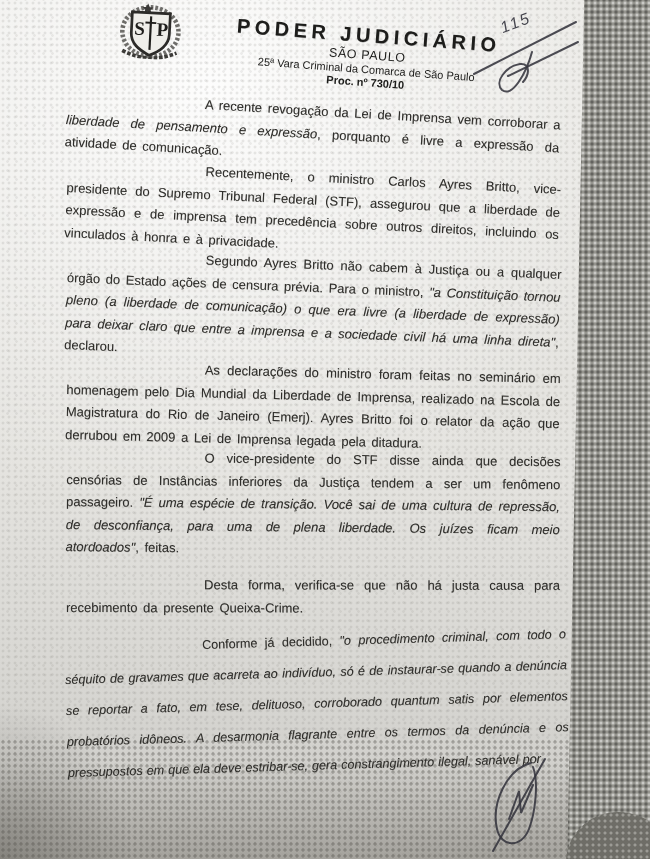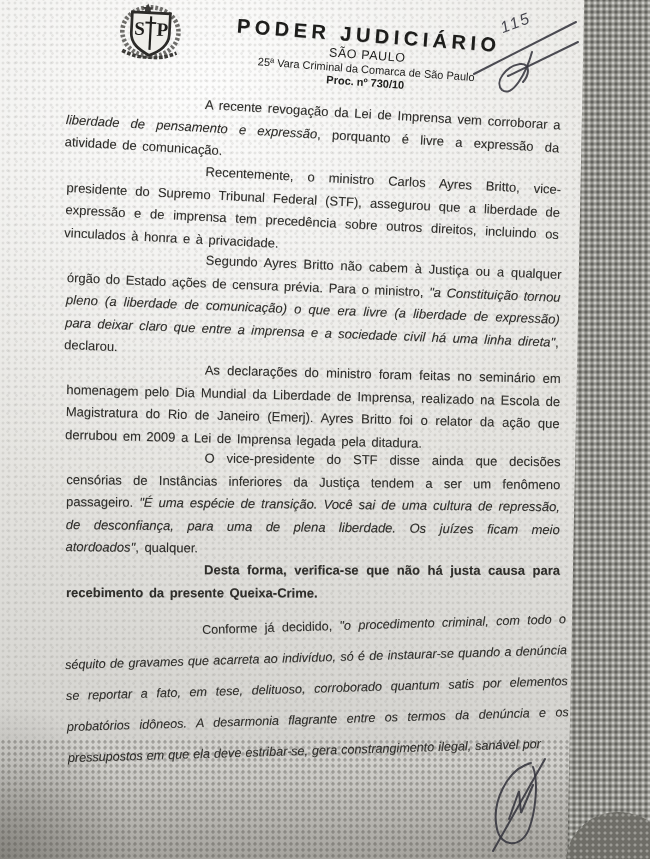--- a/index.html
+++ b/index.html
@@ -73,21 +73,21 @@
   .para{
     margin:0;text-align:justify;text-indent:138px;font-size:13px;
     line-height:22.5px;word-spacing:2px;transform-origin:0 50%;
   }
   .para .it{font-style:italic;}
   .pr0{transform:rotate(3.3deg);}
   .pr1{transform:rotate(2.9deg);}
   .pr2{transform:rotate(2.3deg);}
   .pr3{transform:rotate(1.4deg);}
   .pr4{transform:rotate(0.6deg);}
-  .pr5{transform:rotate(0.1deg);font-weight:bold;}
+  .pr5{transform:rotate(0.1deg);margin-top:15px;}
   .pr6{transform:rotate(-1.7deg);margin-top:15px;line-height:31px;font-size:12.6px;word-spacing:0.5px;width:502px;}
 </style>
 </head>
 <body>
 
 <div class="scan">
 
   <div class="noise"></div>
   <div class="bottom-shade"></div>
   <div class="corner-shade"></div>
@@ -117,21 +117,21 @@
     <path d="M6,72 L108,20"></path>
     <path d="M40,74 L110,40"></path>
     <path d="M64,50 C58,72 44,96 34,88 C26,80 38,64 52,62 C62,61 62,72 55,80"></path>
   </svg>
 
   <div class="body">
     <p class="para pr0"><span>A recente revogação da Lei de Imprensa vem corroborar a </span><span class="it">liberdade de pensamento e expressão</span><span>, porquanto é livre a expressão da atividade de comunicação.</span></p>
     <p class="para pr1"><span>Recentemente, o ministro Carlos Ayres Britto, vice-presidente do Supremo Tribunal Federal (STF), assegurou que a liberdade de expressão e de imprensa tem precedência sobre outros direitos, incluindo os vinculados à honra e à privacidade.</span></p>
     <p class="para pr2"><span>Segundo Ayres Britto não cabem à Justiça ou a qualquer órgão do Estado ações de censura prévia. Para o ministro, </span><span class="it">"a Constituição tornou pleno (a liberdade de comunicação) o que era livre (a liberdade de expressão) para deixar claro que entre a imprensa e a sociedade civil há uma linha direta"</span><span>, declarou.</span></p>
     <p class="para pr3"><span>As declarações do ministro foram feitas no seminário em homenagem pelo Dia Mundial da Liberdade de Imprensa, realizado na Escola de Magistratura do Rio de Janeiro (Emerj).  Ayres Britto foi o relator da ação que derrubou em 2009 a Lei de Imprensa legada pela ditadura.</span></p>
-    <p class="para pr4"><span>O vice-presidente do STF disse ainda que decisões censórias de Instâncias inferiores da Justiça tendem a ser um fenômeno passageiro. </span><span class="it">"É uma espécie de transição. Você sai de uma cultura de repressão, de desconfiança, para uma de plena liberdade. Os juízes ficam meio atordoados"</span><span>, qualquer.</span></p>
+    <p class="para pr4"><span>O vice-presidente do STF disse ainda que decisões censórias de Instâncias inferiores da Justiça tendem a ser um fenômeno passageiro. </span><span class="it">"É uma espécie de transição. Você sai de uma cultura de repressão, de desconfiança, para uma de plena liberdade. Os juízes ficam meio atordoados"</span><span>, feitas.</span></p>
     <p class="para pr5"><span>Desta forma, verifica-se que não há justa causa para recebimento da presente Queixa-Crime.</span></p>
     <p class="para pr6"><span>Conforme já decidido, </span><span class="it">"o procedimento criminal, com todo o séquito de gravames que acarreta ao indivíduo, só é de instaurar-se quando a denúncia se reportar a fato, em tese, delituoso, corroborado quantum satis por elementos probatórios idôneos. A desarmonia flagrante entre os termos da denúncia e os pressupostos em que ela deve estribar-se, gera constrangimento ilegal, sanável por</span></p>
   </div>
 
   <svg class="hw-bottom pen" viewBox="0 0 75 100">
     <path d="M48,8 C24,14 8,48 14,74 C18,92 38,94 46,74 C52,58 56,28 50,12"></path>
     <path d="M26,64 L36,36 L38,58 L50,30"></path>
     <path d="M10,96 L62,4"></path>
   </svg>
 

